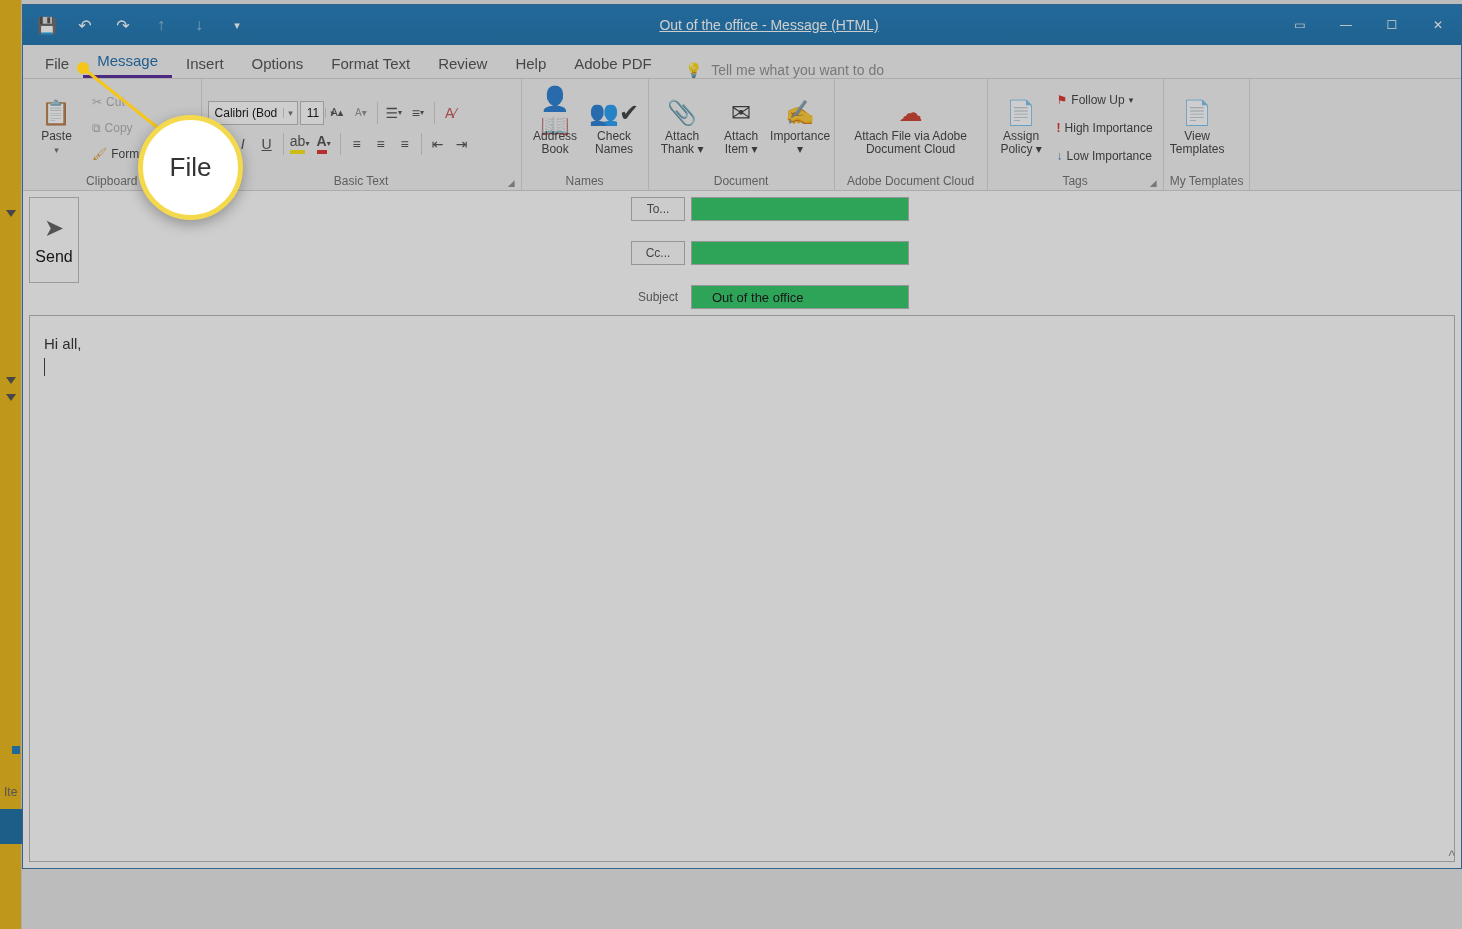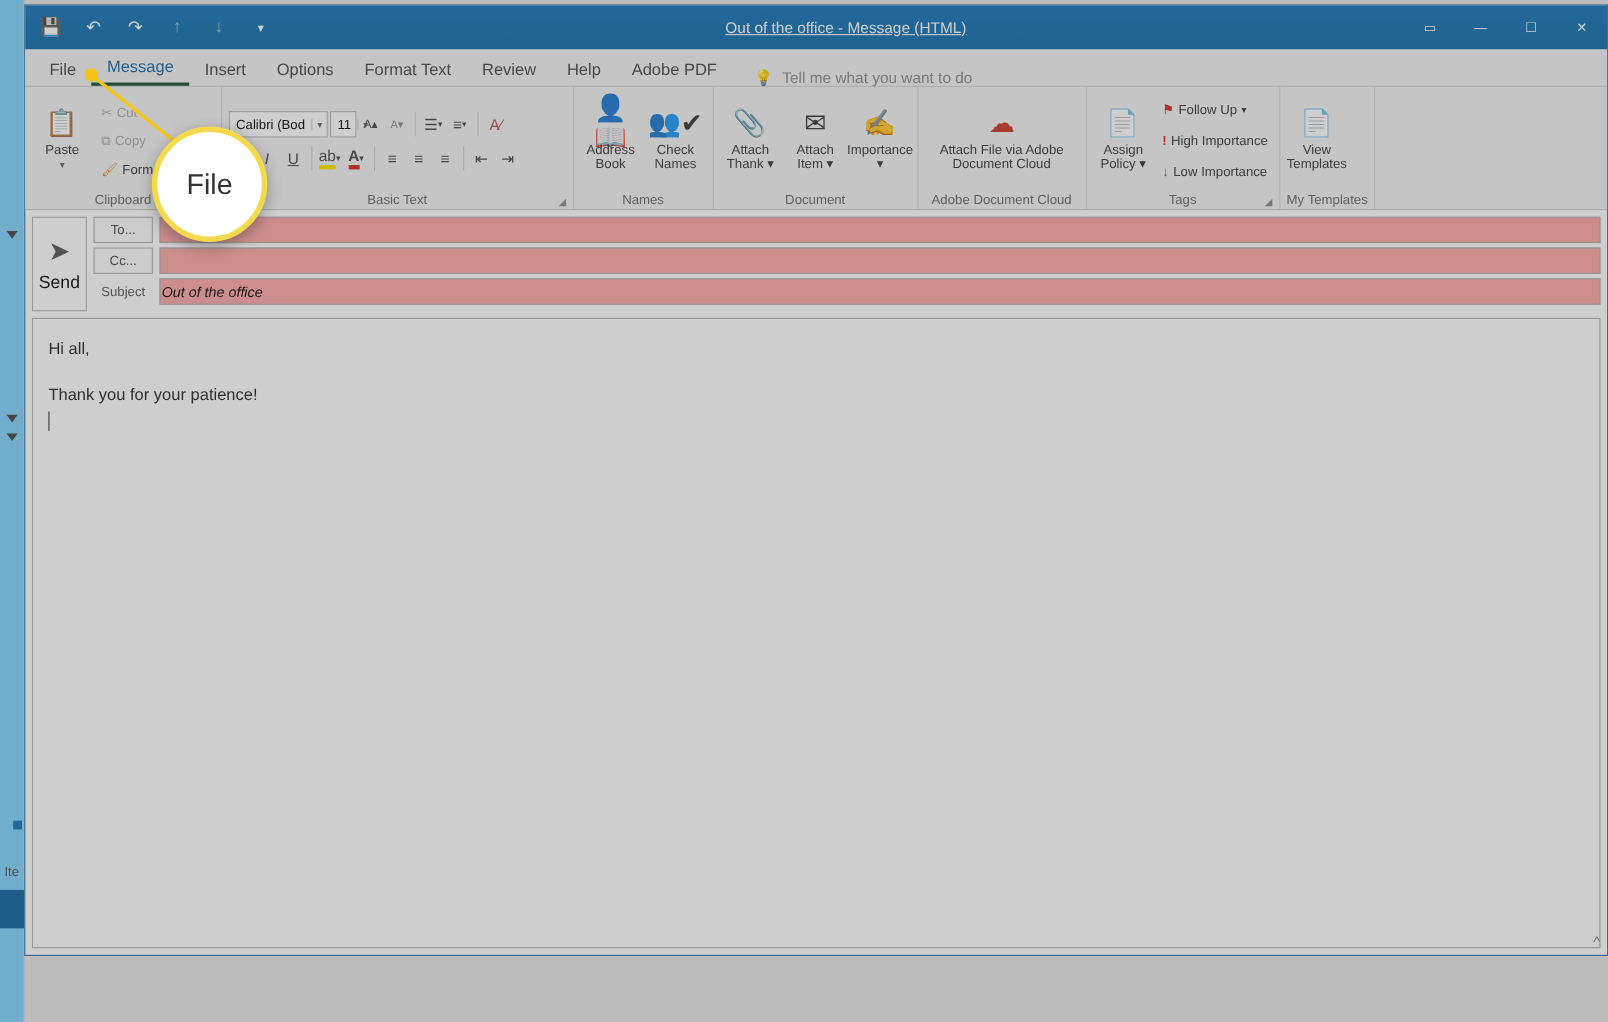--- a/index.html
+++ b/index.html
@@ -1,34 +1,34 @@
 <!DOCTYPE html>
 <html><head>
 <meta charset="utf-8">
 <style>
 * { margin: 0; padding: 0; box-sizing: border-box; font-family: 'Segoe UI', Arial, sans-serif; }
 body { background: #e6e6e6; width: 1462px; height: 929px; position: relative; overflow: hidden; }
 
-.backdrop-left { position: absolute; left: 0; top: 0; width: 22px; height: 100%; background: #7dd3fc; border-right: 1px solid #d0d0d0; }
+.backdrop-left { position: absolute; left: 0; top: 0; width: 22px; height: 100%; background: #eab308; border-right: 1px solid #d0d0d0; }
 .backdrop-left .tri { width: 0; height: 0; border-left: 5px solid transparent; border-right: 5px solid transparent; border-top: 7px solid #444; margin: 4px auto; }
 .backdrop-bar { position: absolute; left: 0; bottom: 85px; width: 22px; background: #0a64a0; height: 35px; }
 .backdrop-left .label { position: absolute; bottom: 130px; left: 4px; font-size: 12px; color: #555; }
 
 .window { position: absolute; left: 22px; top: 4px; right: 0; bottom: 60px; background: #fff; display: flex; flex-direction: column; border: 1px solid #2a6aa3; }
 
 .title-bar { height: 40px; background: linear-gradient(#1174b8, #0e6aa8); display: flex; align-items: center; color: #fff; }
 .qat { display: flex; align-items: center; gap: 10px; padding: 0 10px; }
 .qat-btn { width: 28px; height: 28px; display: flex; align-items: center; justify-content: center; font-size: 16px; color: #fff; cursor: pointer; }
 .title-text { flex: 1; text-align: center; font-size: 14px; text-decoration: underline; }
 .win-controls { display: flex; }
 .win-btn { width: 46px; height: 40px; display: flex; align-items: center; justify-content: center; font-size: 12px; color: #fff; cursor: pointer; }
 
 .tabstrip { height: 34px; background: #f3f3f3; display: flex; align-items: flex-end; border-bottom: 1px solid #d0d0d0; padding-left: 8px; }
 .tab { padding: 6px 14px; font-size: 15px; color: #444; cursor: pointer; }
-.tab.active { color: #1063a5; border-bottom: 3px solid #14532d; font-weight: 500; }
+.tab.active { color: #1063a5; border-bottom: 3px solid #4c1d95; font-weight: 500; }
 .tellme { display: flex; align-items: center; margin-left: 20px; color: #888; font-size: 14px; gap: 8px; }
 
 .ribbon { height: 112px; background: #f3f3f3; display: flex; border-bottom: 1px solid #d0d0d0; font-size: 12px; }
 .rgroup { display: flex; flex-direction: column; border-right: 1px solid #d6d6d6; padding: 4px 6px 2px; }
 .rgroup-body { flex: 1; display: flex; align-items: center; gap: 4px; }
 .rgroup-label { text-align: center; color: #666; font-size: 12px; padding-top: 2px; position: relative; }
 .rgroup-label .launcher { position: absolute; right: 0; bottom: 0; font-size: 9px; color: #888; }
 
 .rbtn-lg { display: flex; flex-direction: column; align-items: center; justify-content: center; width: 55px; gap: 3px; cursor: pointer; color: #333; font-size: 12px; line-height: 1.1; text-align: center; }
 .rbtn-lg .ic { font-size: 24px; height: 28px; display: flex; align-items: center; }
@@ -40,25 +40,25 @@
 .font-box span { padding: 0 6px; }
 .font-box .dd { border-left: 1px solid #ccc; padding: 0 4px; color: #666; font-size: 9px; }
 .icon-sq { width: 22px; height: 22px; display: flex; align-items: center; justify-content: center; font-size: 14px; color: #444; cursor: pointer; }
 .row { display: flex; gap: 2px; align-items: center; }
 
 .compose { flex: 1; display: flex; flex-direction: column; }
 .headers { display: flex; padding: 6px; gap: 6px; }
 .send-box { width: 50px; height: 86px; border: 1px solid #b8b8b8; display: flex; flex-direction: column; align-items: center; justify-content: center; gap: 6px; cursor: pointer; }
 .send-box .arrow { font-size: 24px; color: #555; }
 .send-box span { font-size: 16px; }
-.hdr-rows { flex: 1; display: flex; flex-direction: column; gap: 4px; }
+.hdr-rows { flex: 1; display: flex; flex-direction: column; gap: 20px; align-items: center; }
 .hdr-row { display: flex; align-items: center; gap: 6px; }
 .hdr-label { width: 54px; text-align: center; font-size: 12px; color: #555; }
 .hdr-btn { width: 54px; height: 24px; border: 1px solid #b0b0b0; background: #fdfdfd; font-size: 12px; color: #444; cursor: pointer; }
-.hdr-input { flex: 1; height: 24px; border: 1px solid #b0b0b0; background: #fca5a5; padding: 0 1px; font-size: 13px; font-style: italic; }
+.hdr-input { flex: 1; height: 24px; border: 1px solid #b0b0b0; background: #22c55e; padding: 0 20px; font-size: 13px; }
 
 .body-area { flex: 1; margin: 0 6px 6px 6px; border: 1px solid #b0b0b0; background: #fff; padding: 16px 14px; font-size: 15px; color: #222; line-height: 1.6; }
 .body-area a { color: #0b6fc7; text-decoration: underline; }
 .body-area sup { font-size: 10px; }
 
 .highlight-circle { position: absolute; left: 138px; top: 115px; width: 105px; height: 105px; border-radius: 50%; background: #fff; border: 5px solid #f5d94d; box-shadow: 0 4px 14px rgba(0,0,0,0.3); display: flex; align-items: center; justify-content: center; font-size: 26px; color: #333; z-index: 50; }
 .highlight-dot { position: absolute; left: 77px; top: 62px; width: 12px; height: 12px; border-radius: 50%; background: #f5c518; z-index: 51; }
 .highlight-line { position: absolute; left: 83px; top: 68px; width: 80px; height: 65px; z-index: 49; }
 
 .dim-overlay { position: absolute; inset: 0; background: rgba(80,80,80,0.28); z-index: 40; pointer-events: none; }
@@ -281,21 +281,20 @@
           <input class="hdr-input" style="">
         </div>
         <div class="hdr-row">
           <div class="hdr-label">Subject</div>
           <input class="hdr-input" value="Out of the office" style="">
         </div>
       </div>
     </div>
     <div class="body-area">
       <p>Hi all,</p>
-      <p style="margin-top:18px">Thank you for your patience!</p>
       <div style="width:1px;height:18px;background:#333;margin-top:2px"></div>
     </div>
   </div>
 
 </div>
 
 <div class="dim-overlay"></div>
 
 <svg class="highlight-line">
   <line x1="0" y1="0" x2="75" y2="60" stroke="#f5c518" stroke-width="3"></line>

